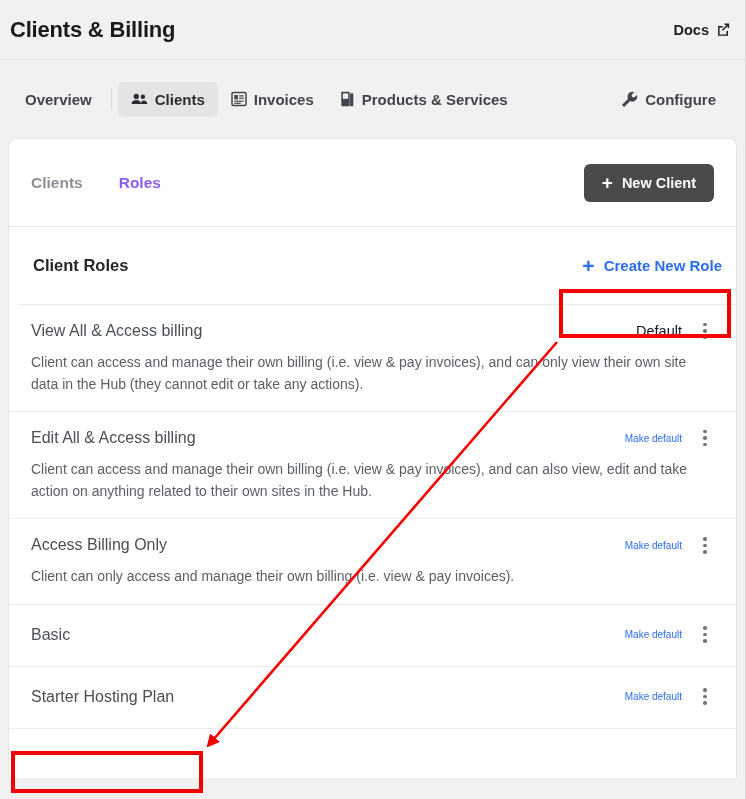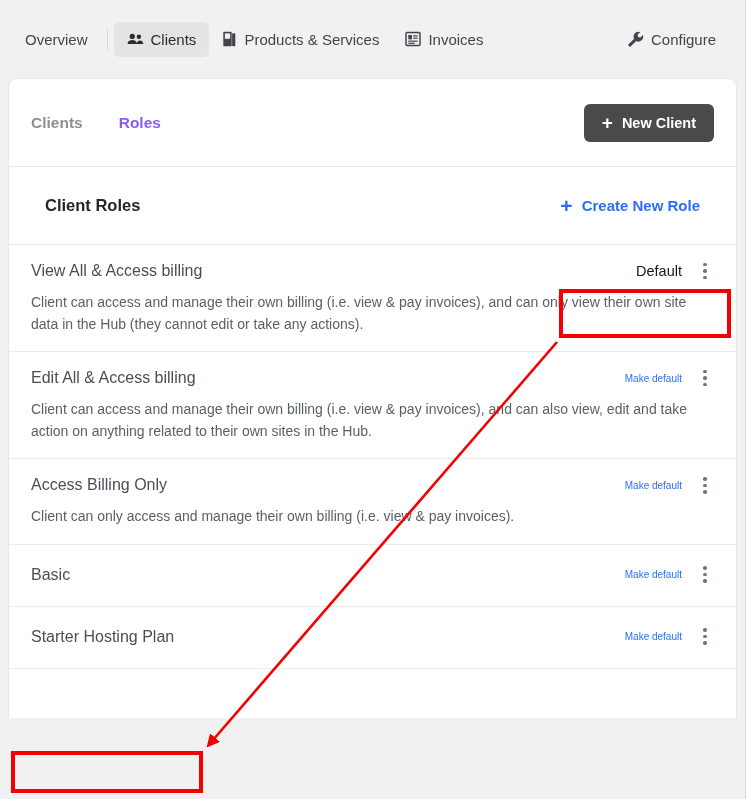--- a/index.html
+++ b/index.html
@@ -52,21 +52,21 @@
     background: #f1f1f1;
     display: flex;
     align-items: center;
     padding: 0 16px 0 12px;
   }
   .tab {
     display: flex;
     align-items: center;
     gap: 7px;
     font-size: 15px;
-    font-weight: normal;
+    font-weight: bold;
     color: #41454b;
     padding: 9px 13px;
     border-radius: 5px;
     cursor: pointer;
     white-space: nowrap;
   }
   .tab.active {
     background: #e4e4e4;
     color: #2a2d31;
   }
@@ -118,22 +118,23 @@
     cursor: pointer;
     font-family: "Liberation Sans", sans-serif;
   }
   .plus-w { font-size: 19px; font-weight: bold; line-height: 14px; }
 
   
   .roles-head {
     height: 78px;
     display: flex;
     align-items: center;
-    padding: 0 36px;
+    padding: 0 14px;
     border-bottom: 1px solid #e9e9e9;
+    margin-left: 10px;
   }
   .roles-title {
     font-size: 16.5px;
     font-weight: bold;
     color: #23272b;
   }
   .create-role {
     display: flex;
     align-items: center;
     gap: 9px;
@@ -213,59 +214,71 @@
     border: 4px solid #f50000;
   }
   #box-create { left: 559px; top: 289px; width: 172px; height: 49px; }
   #box-starter { left: 11px; top: 751px; width: 192px; height: 42px; }
 </style>
 </head>
 <body>
 
 <div id="root">
 
+  <div class="topbar">
+    <div class="page-title">Clients &amp; Billing</div>
+    <div class="docs-link">
+      <span>Docs</span>
+      <span class="ext-icon">
+        <svg width="15" height="15" viewBox="0 0 16 16">
+          <path d="M2.2 4.2h5v1.6H3.8v7.4h7.4V9.6h1.6v5H2.2z" fill="#1f1f1f"></path>
+          <path d="M9.2 1.6H14v4.8h-1.6V4.3l-5 5-1.1-1.1 5-5H9.2z" fill="#1f1f1f"></path>
+        </svg>
+      </span>
+    </div>
+  </div>
 
   <div class="tabstrip">
     <div class="tab">
       <span>Overview</span>
     </div>
     <div class="tab-sep"></div>
     <div class="tab active">
       <span class="ticon">
         <svg width="17" height="14" viewBox="0 0 20 14">
           <circle cx="6.2" cy="4" r="3.1" fill="#2a2d31"></circle>
           <circle cx="14" cy="4.4" r="2.6" fill="#2a2d31"></circle>
           <path d="M0.6 13c0-3 2.5-4.7 5.6-4.7S11.8 10 11.8 13z" fill="#2a2d31"></path>
           <path d="M11.6 13c0-2.5 1.3-4.2 3.6-4.2 2.2 0 3.9 1.5 3.9 4.2z" fill="#2a2d31"></path>
         </svg>
       </span>
       <span>Clients</span>
-    </div>
-    <div class="tab">
-      <span class="ticon">
-        <svg width="15" height="16" viewBox="0 0 14 16">
-          <rect x="0.8" y="0.8" width="8.4" height="14.4" rx="0.8" fill="#41454b"></rect>
-          <rect x="9.6" y="2.2" width="3.2" height="13" rx="0.8" fill="#41454b"></rect>
-          <rect x="2.4" y="2.4" width="5.2" height="5.4" fill="#f1f1f1"></rect>
-        </svg>
-      </span>
-      <span>Products &amp; Services</span>
     </div>
     <div class="tab">
       <span class="ticon">
         <svg width="16" height="16" viewBox="0 0 16 16">
           <rect x="1" y="1.6" width="14" height="12.8" rx="1.2" fill="none" stroke="#41454b" stroke-width="1.5"></rect>
           <rect x="3.3" y="4" width="3.6" height="4.4" fill="#41454b"></rect>
           <rect x="8.1" y="4.3" width="4.6" height="1.2" fill="#41454b"></rect>
           <rect x="8.1" y="6.6" width="4.6" height="1.2" fill="#41454b"></rect>
           <rect x="3.3" y="9.6" width="9.4" height="1.2" fill="#41454b"></rect>
           <rect x="3.3" y="11.7" width="6.4" height="1.2" fill="#41454b"></rect>
         </svg>
       </span>
       <span>Invoices</span>
+    </div>
+    <div class="tab">
+      <span class="ticon">
+        <svg width="15" height="16" viewBox="0 0 14 16">
+          <rect x="0.8" y="0.8" width="8.4" height="14.4" rx="0.8" fill="#41454b"></rect>
+          <rect x="9.6" y="2.2" width="3.2" height="13" rx="0.8" fill="#41454b"></rect>
+          <rect x="2.4" y="2.4" width="5.2" height="5.4" fill="#f1f1f1"></rect>
+        </svg>
+      </span>
+      <span>Products &amp; Services</span>
     </div>
     <div class="spacer"></div>
     <div class="tab">
       <span class="ticon">
         <svg width="17" height="17" viewBox="0 0 17 17">
           <path d="M11.4 0.8a5 5 0 0 0-4.5 7.1L0.9 13.9l2.2 2.2 6-6a5 5 0 0 0 6.8-6.2l-2.6 2.6-2.2-.5-.5-2.2 2.6-2.6a5 5 0 0 0-1.8-.4z" fill="#41454b"></path>
         </svg>
       </span>
       <span>Configure</span>
     </div>

